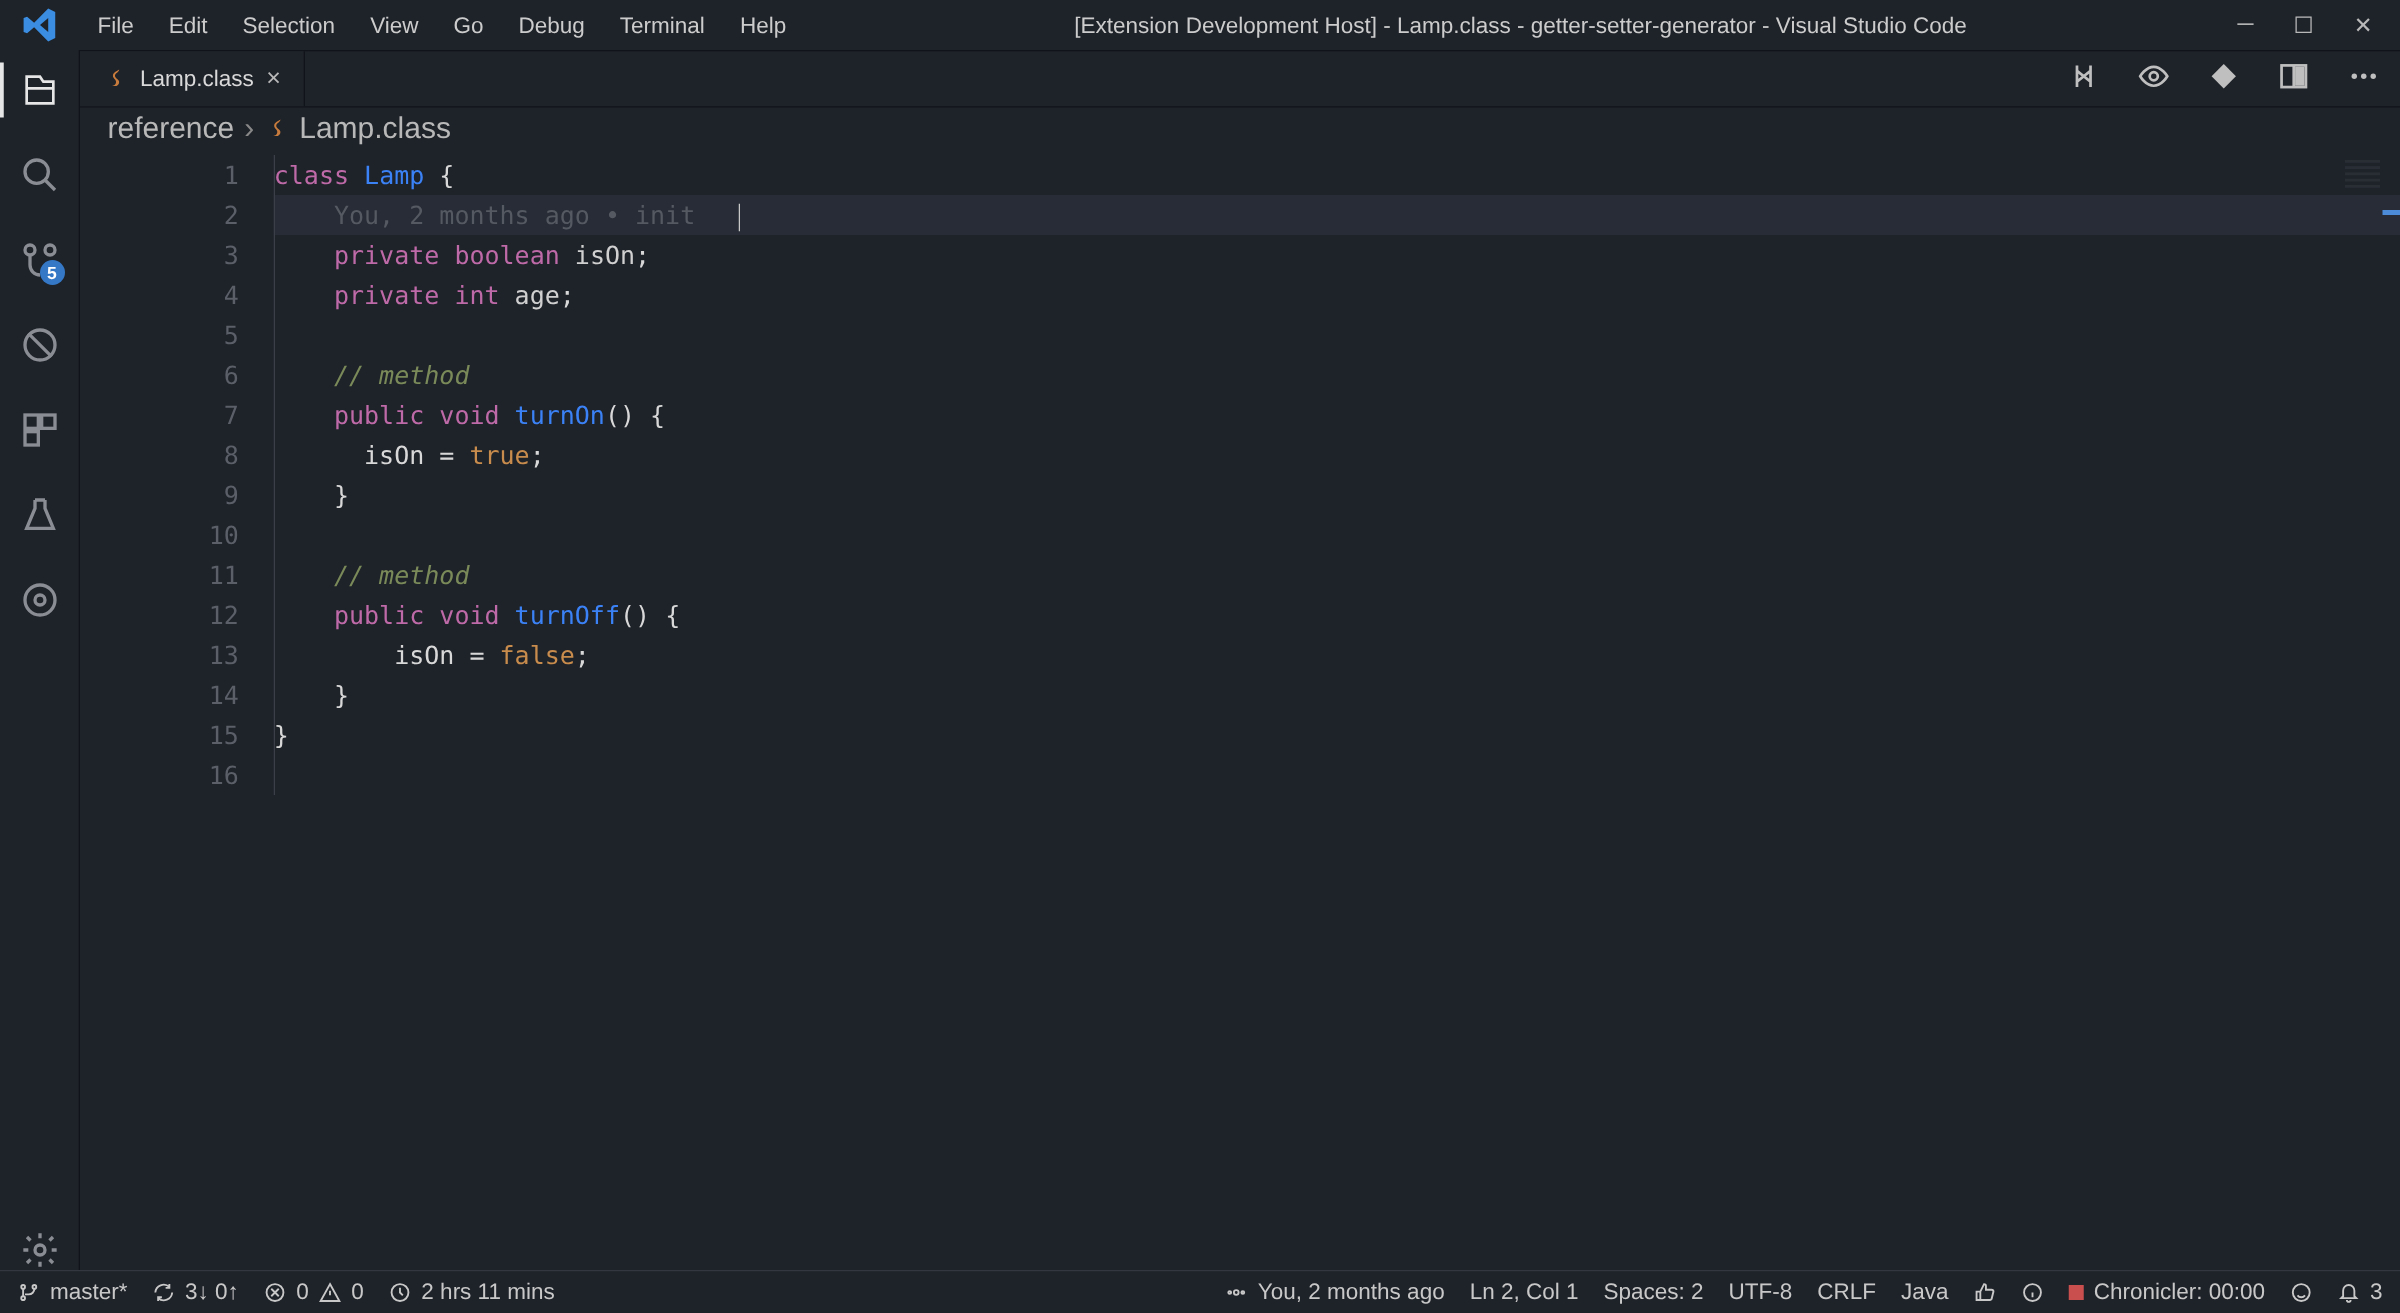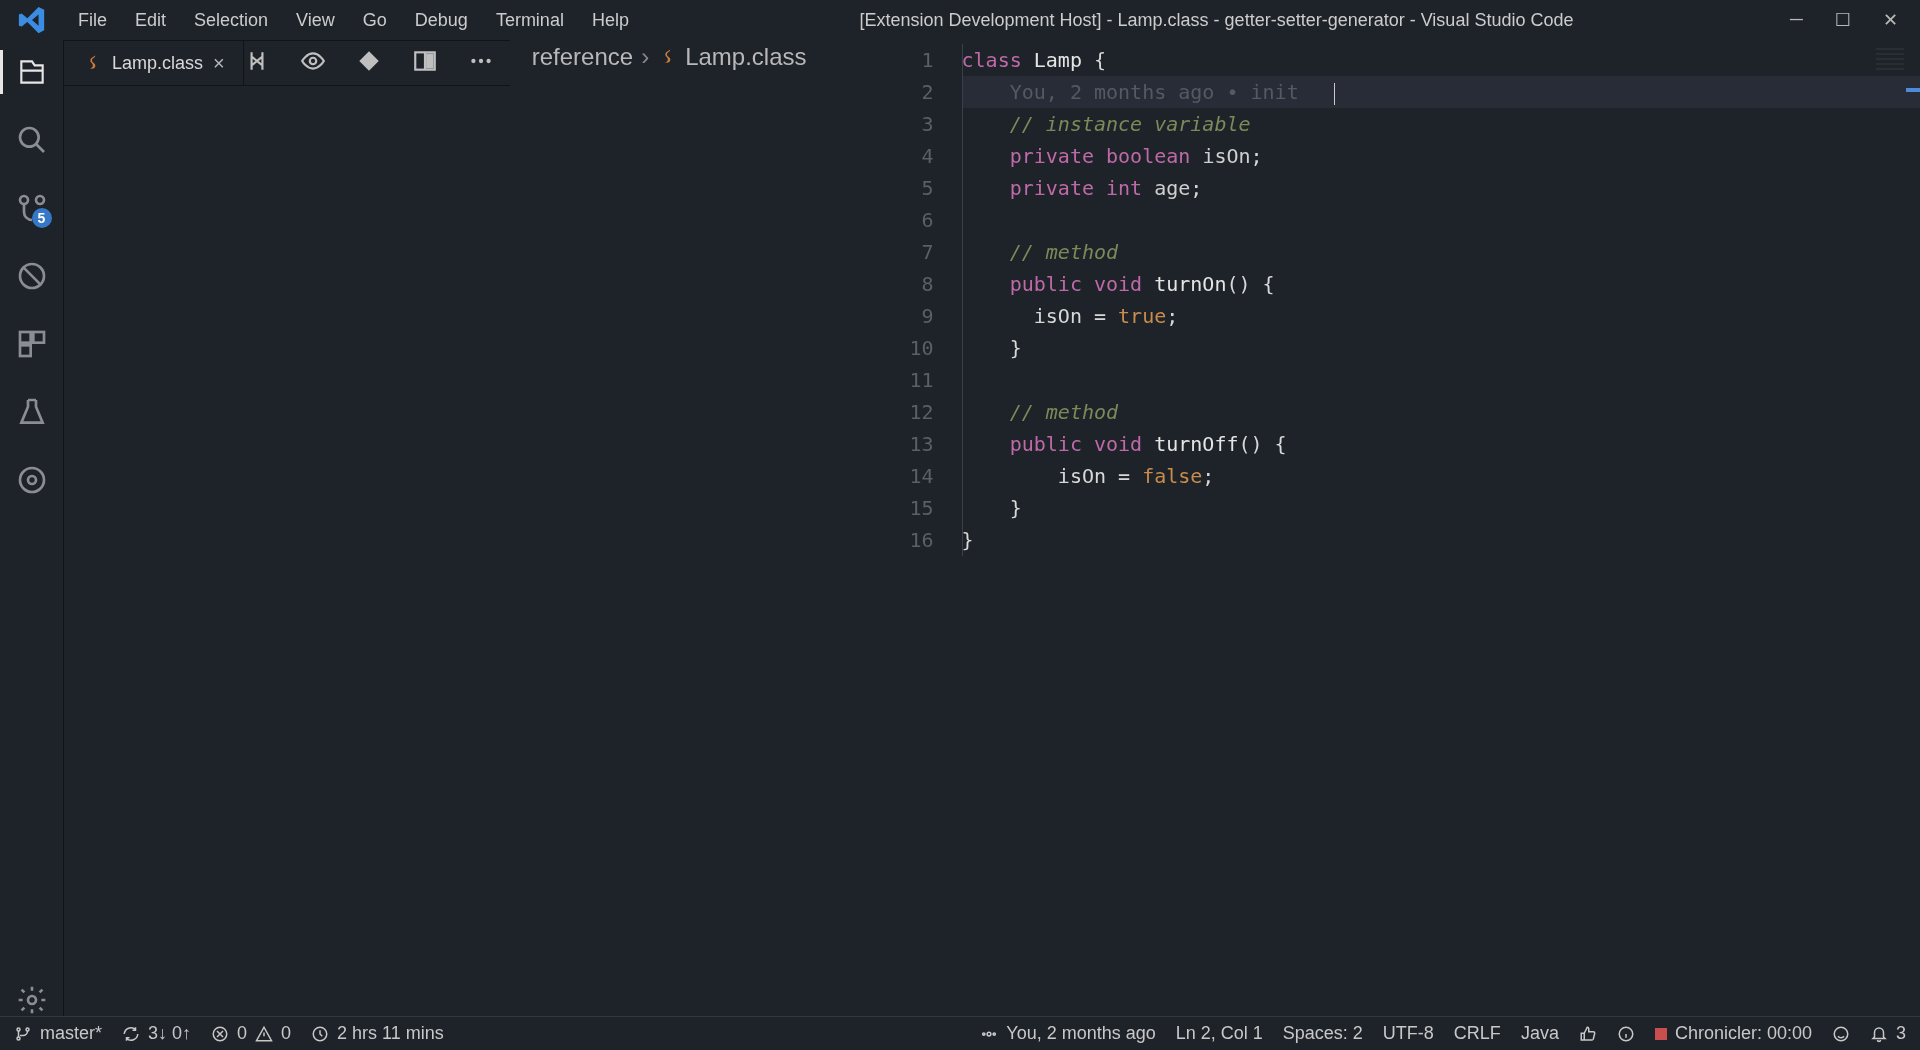--- a/index.html
+++ b/index.html
@@ -21,21 +21,21 @@
 
 .activitybar { width:64px; background:#1e2229; border-right:1px solid #10131a; display:flex; flex-direction:column; align-items:center; padding-top:16px; gap:36px; }
 .activitybar .ab-icon { width:32px; height:32px; color:#8a8d93; position:relative; display:flex; align-items:center; justify-content:center; cursor:pointer; }
 .activitybar .ab-icon.active { color:#e6e6e6; }
 .activitybar .ab-icon.active::before { content:""; position:absolute; left:-16px; top:-6px; bottom:-6px; width:3px; background:#e6e6e6; }
 .ab-badge { position:absolute; bottom:-4px; right:-4px; background:#3478c6; color:#fff; font-size:14px; font-weight:600; min-width:20px; height:20px; border-radius:10px; display:flex; align-items:center; justify-content:center; }
 .activitybar .spacer { flex:1; }
 .activitybar svg { width:34px; height:34px; }
 
 
-.main { flex:1; display:flex; flex-direction:row; background:#1e2229; }
+.main { flex:1; display:flex; flex-direction:column; background:#1e2229; }
 
 
 .tabs { height:46px; background:#1e2229; display:flex; align-items:stretch; border-top:1px solid #10131a; border-bottom:1px solid #10131a; }
 .tab { display:flex; align-items:center; gap:10px; padding:0 18px; background:#1e2229; font-size:18px; color:#d9d9d9; border-right:1px solid #10131a; cursor:pointer; }
 .tab.active { background:#1e2229; }
 .tab .close { color:#b8b8b8; font-size:20px; }
 .tab-actions { margin-left:auto; display:flex; align-items:center; gap:30px; padding-right:16px; color:#bfbfbf; }
 .tab-actions svg { width:26px; height:26px; }
 
 
@@ -48,21 +48,21 @@
 .editor-wrap { flex:1; position:relative; display:flex; overflow:hidden; }
 .gutter { width:155px; text-align:right; padding-right:28px; font-family:Consolas,monospace; font-size:20px; color:#5a5f68; line-height:32px; padding-top:4px; }
 .gutter .gl { height:32px; }
 .code { flex:1; font-family:Consolas,monospace; font-size:20px; line-height:32px; padding-top:4px; position:relative; }
 .code .line { height:32px; white-space:pre; }
 .code .line.hl { background:#272c36; }
 .indent-guide { position:absolute; left:0px; top:4px; bottom:4px; width:1px; background:#3a3f48; height:calc(16*32px); }
 
 .kw { color:#bf6aa8; }
 .type { color:#bf6aa8; }
-.ident { color:#e5e5e5; }
+.ident { color:#3b82f6; }
 .comment { color:#7a8a59; font-style:italic; }
 .mod { color:#bf6aa8; }
 .var { color:#d0d0d0;margin-top:35px; }
 .punct { color:#d8d8d8; }
 .lit { color:#c88c4c; }
 .gl-hint { color:#555a62; font-style:normal; }
 
 .cursor-caret { display:inline-block; width:1px; height:22px; background:#c8c8c8; vertical-align:middle; margin-left:-1px; }
 
 .minimap { position:absolute; right:16px; top:8px; width:28px; height:24px; background:linear-gradient(#3a3f48 2px,transparent 2px) 0 0/100% 5px; opacity:.4; }
@@ -221,21 +221,20 @@
           <div class="gl">12</div>
           <div class="gl">13</div>
           <div class="gl">14</div>
           <div class="gl">15</div>
           <div class="gl">16</div>
         </div>
       <div class="code" id="code">
         <div class="indent-guide"></div>
       <div class="line"><span class="kw">class</span><span class="punct"> </span><span class="ident">Lamp</span><span class="punct"> {</span></div>
           <div class="line hl">    <span class="gl-hint">You, 2 months ago • init</span>   <span class="cursor-caret"></span></div>
-          <div class="line"><span class="punct">    </span><span class="comment">// instance variable</span></div>
           <div class="line"><span class="punct">    </span><span class="mod">private</span><span class="punct"> </span><span class="type">boolean</span><span class="punct"> </span><span class="var">isOn</span><span class="punct">;</span></div>
           <div class="line"><span class="punct">    </span><span class="mod">private</span><span class="punct"> </span><span class="type">int</span><span class="punct"> </span><span class="var">age</span><span class="punct">;</span></div>
           <div class="line"></div>
           <div class="line"><span class="punct">    </span><span class="comment">// method</span></div>
           <div class="line"><span class="punct">    </span><span class="mod">public</span><span class="punct"> </span><span class="type">void</span><span class="punct"> </span><span class="ident">turnOn</span><span class="punct">() {</span></div>
           <div class="line"><span class="punct">      isOn = </span><span class="lit">true</span><span class="punct">;</span></div>
           <div class="line"><span class="punct">    }</span></div>
           <div class="line"></div>
           <div class="line"><span class="punct">    </span><span class="comment">// method</span></div>
           <div class="line"><span class="punct">    </span><span class="mod">public</span><span class="punct"> </span><span class="type">void</span><span class="punct"> </span><span class="ident">turnOff</span><span class="punct">() {</span></div>

